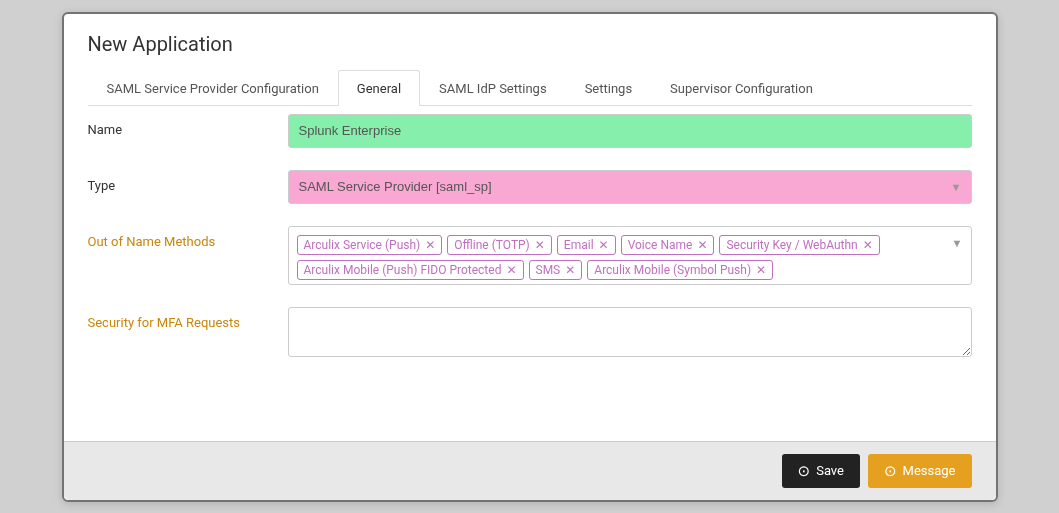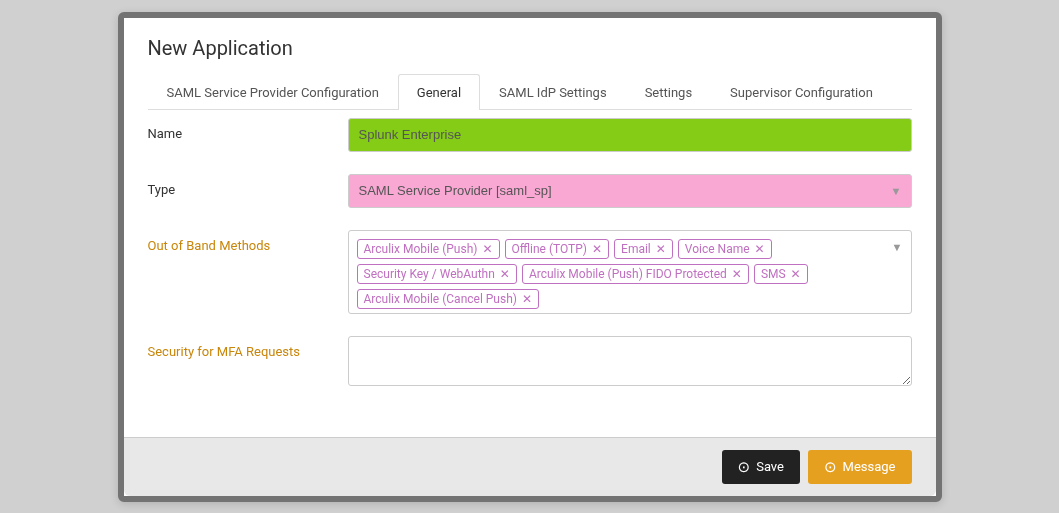--- a/index.html
+++ b/index.html
@@ -7,23 +7,23 @@
       font-family: -apple-system, BlinkMacSystemFont, "Segoe UI", Roboto, Arial, sans-serif;
       font-size: 13px;
       background: #d0d0d0;
       display: flex;
       justify-content: center;
       align-items: center;
       min-height: 100vh;
     }
     .modal-container {
       background: #ffffff;
-      border: 6px solid #737373;
+      border: 2px solid #737373;
       border-radius: 6px;
-      width: 824px;
+      width: 936px;
       min-height: 490px;
       display: flex;
       flex-direction: column;
       box-shadow: 0 2px 8px rgba(0,0,0,0.15);
       justify-content: flex-end;
     }
     .modal-header {
       padding: 18px 24px 0 24px;
     }
     .modal-title {
@@ -76,21 +76,21 @@
     }
     .form-control {
       flex: 1;
       height: 34px;
       border: 1px solid #ccc;
       border-radius: 3px;
       padding: 0 10px;
       font-size: 13px;
       color: #555;
       outline: none;
-      background: #84cc16;
+      background: #86efac;
     }
     .form-select-wrapper {
       flex: 1;
       position: relative;
     }
     .form-select {
       width: 100%;
       height: 34px;
       border: 1px solid #ccc;
       border-radius: 3px;
@@ -223,25 +223,25 @@
       <label class="form-label normal">Type</label>
       <div class="form-select-wrapper">
         <select class="form-select">
           <option>SAML Service Provider [saml_sp]</option>
         </select>
         <span class="select-arrow">▼</span>
       </div>
     </div>
 
     <div class="form-row">
-      <label class="form-label">Out of Band Methods</label>
+      <label class="form-label">Out of Name Methods</label>
       <div class="multiselect-container">
         <div class="tags-wrapper">
           <span class="tag">
-            <span>Arculix Mobile (Push)</span>
+            <span>Arculix Service (Push)</span>
             <span class="tag-remove">✕</span>
           </span>
           <span class="tag">
             <span>Offline (TOTP)</span>
             <span class="tag-remove">✕</span>
           </span>
           <span class="tag">
             <span>Email</span>
             <span class="tag-remove">✕</span>
           </span>
@@ -255,21 +255,21 @@
           </span>
           <span class="tag">
             <span>Arculix Mobile (Push) FIDO Protected</span>
             <span class="tag-remove">✕</span>
           </span>
           <span class="tag">
             <span>SMS</span>
             <span class="tag-remove">✕</span>
           </span>
           <span class="tag">
-            <span>Arculix Mobile (Cancel Push)</span>
+            <span>Arculix Mobile (Symbol Push)</span>
             <span class="tag-remove">✕</span>
           </span>
         </div>
         <span class="multiselect-dropdown-arrow">▼</span>
       </div>
     </div>
 
     <div class="form-row">
       <label class="form-label">Security for MFA Requests</label>
       <textarea class="textarea-control" style=""></textarea>

